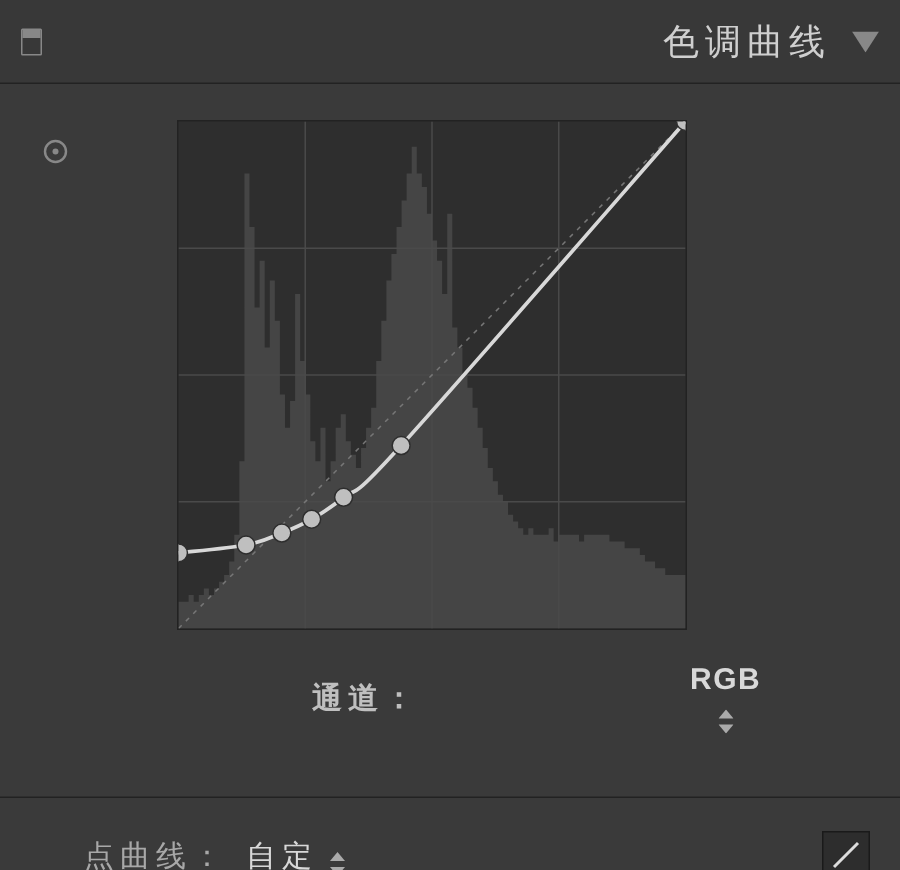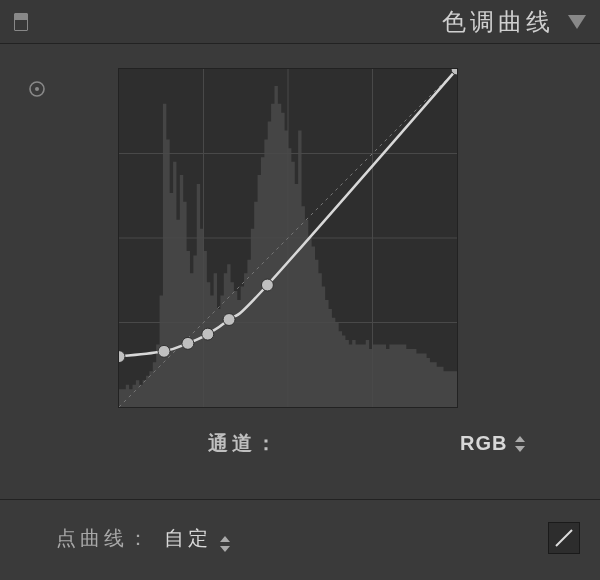--- a/index.html
+++ b/index.html
@@ -12,21 +12,21 @@
       height: 580px;
       background: #3a3a3a;
       font-family: "Microsoft YaHei", Arial, sans-serif;
       color: #bbb;
       overflow: hidden;
     }
     .panel-header {
       display: flex;
       align-items: center;
       justify-content: space-between;
-      height: 44px;
+      height: 56px;
       padding: 0 14px;
       border-bottom: 1px solid #222;
       background: #383838;
     }
     .header-left-icon {
       width: 14px;
       height: 18px;
       border: 1px solid #888;
       background: linear-gradient(to bottom, #888 0%, #888 35%, transparent 35%);
       border-radius: 1px;
@@ -84,20 +84,21 @@
     .channel-label {
       font-size: 20px;
       color: #bfbfbf;
       letter-spacing: 4px;
     }
     .channel-selector {
       display: flex;
       align-items: center;
       gap: 8px;
       cursor: pointer;
+      flex-direction: column;
     }
     .channel-value {
       font-size: 20px;
       color: #d8d8d8;
       letter-spacing: 1px;
     }
     .updown-icon svg {
       display: block;
     }
     .divider {

